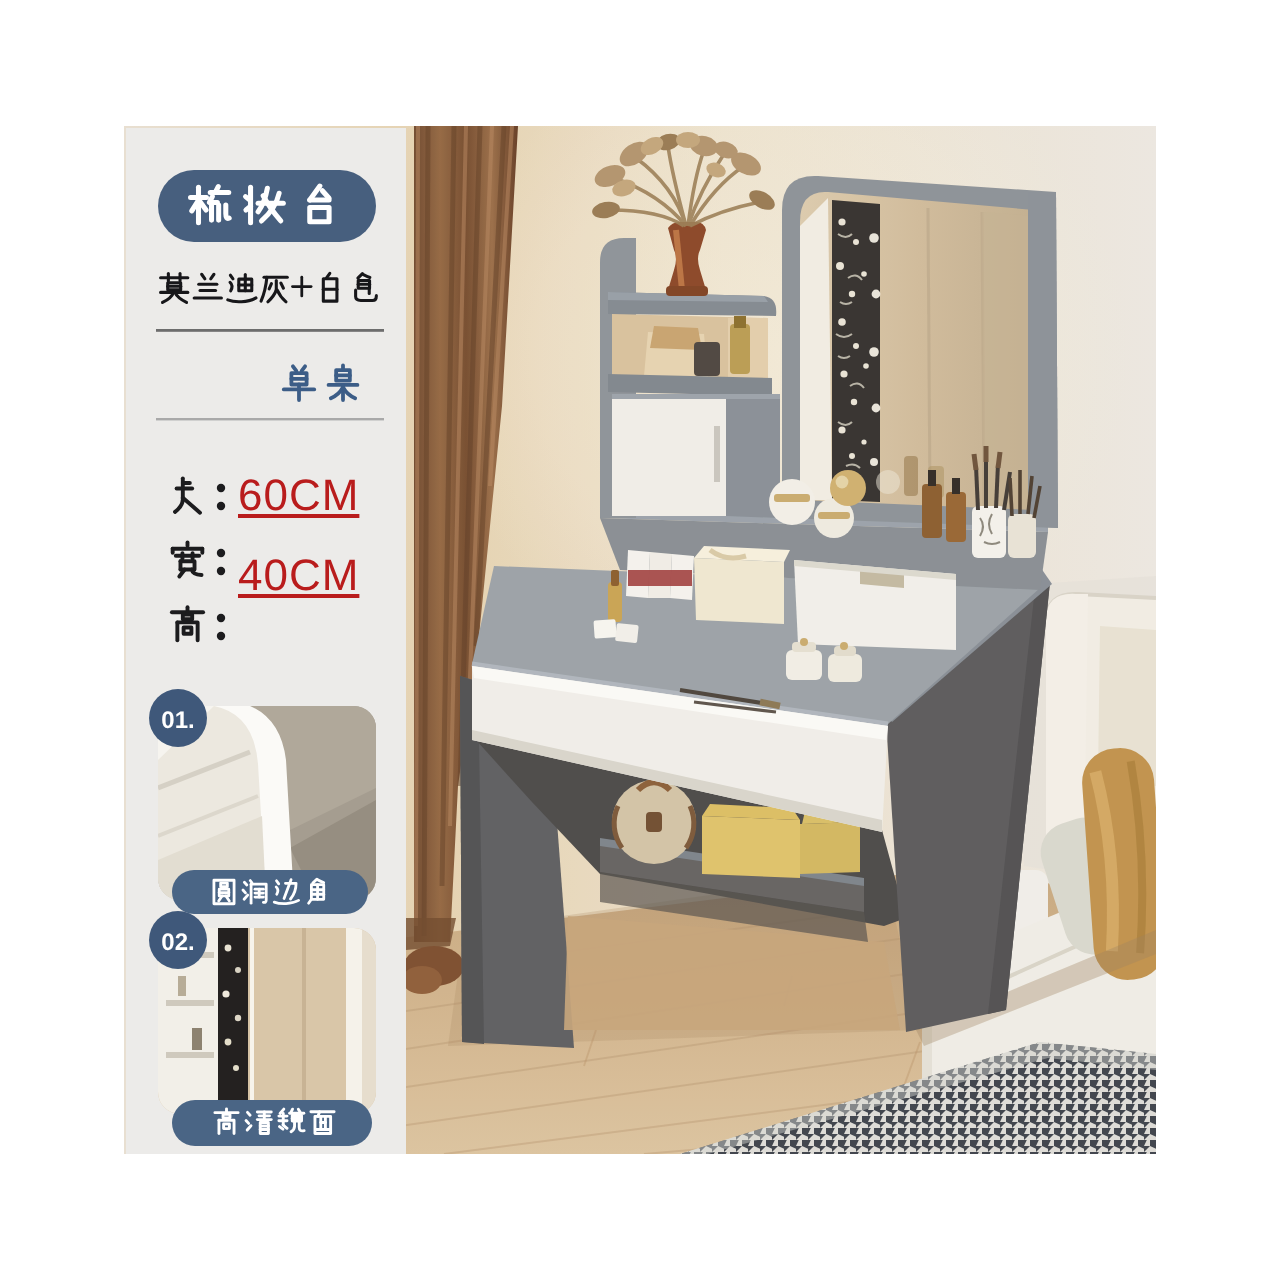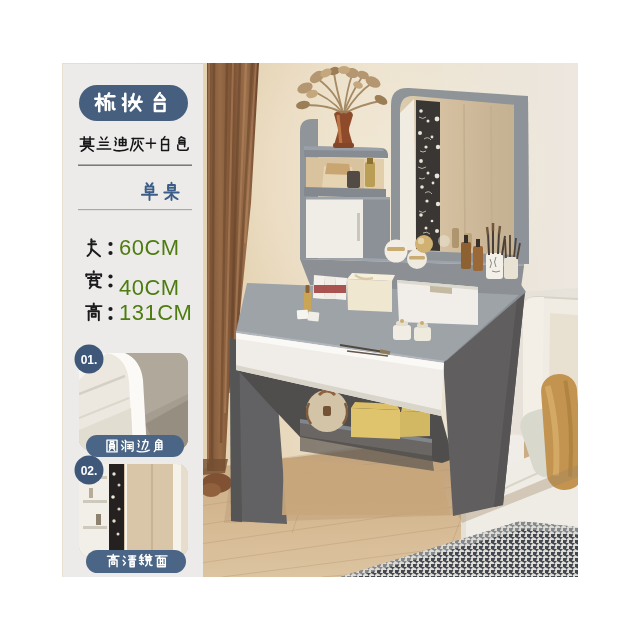--- a/index.html
+++ b/index.html
@@ -1,19 +1,19 @@
 <!DOCTYPE html>
 <html><head><meta charset="utf-8">
 <style>
 html,body{margin:0;padding:0;width:640px;height:640px;background:#ffffff;overflow:hidden;
 font-family:"Liberation Sans",sans-serif;}
 #stage{position:relative;width:640px;height:640px;}
 #photo{position:absolute;left:62px;top:63px;width:516px;height:514px;}
 #panel{position:absolute;left:63px;top:64px;width:140px;height:513px;background:#ecebe9;}
-.lat{position:absolute;color:#4d7c0f;font-size:22px;letter-spacing:0.5px;}
+.lat{position:absolute;color:#b91c1c;font-size:22px;letter-spacing:0.5px;text-decoration:underline;}
 </style></head>
 <body>
 <div id="stage">
 
 <div id="photo"><svg width="516" height="514" viewBox="0 0 516 514">
 <defs>
 <linearGradient id="wallg" x1="0" y1="0" x2="1" y2="0">
  <stop offset="0" stop-color="#e8dfd0"></stop>
             <stop offset="0.3" stop-color="#e5d1ae"></stop>
  <stop offset="0.58" stop-color="#ebdfc9"></stop>
@@ -606,14 +606,13 @@
           <path d="M40,13 L34,29"></path>
           <path d="M24,29 H78 V88 H24 Z"></path>
           <path d="M44,29 V74"></path>
           <path d="M60,29 V74"></path>
           <path d="M44,50 H60"></path>
           <path d="M26,74 H76"></path>
         </g>
 </svg>
 <div class="lat" style="left:56px;top:171px;">60CM</div>
 <div class="lat" style="left:56px;top:211px;">40CM</div>
-<div class="lat" style="left:56px;top:236px;">131CM</div>
 </div>
 </div>
 </body></html>

